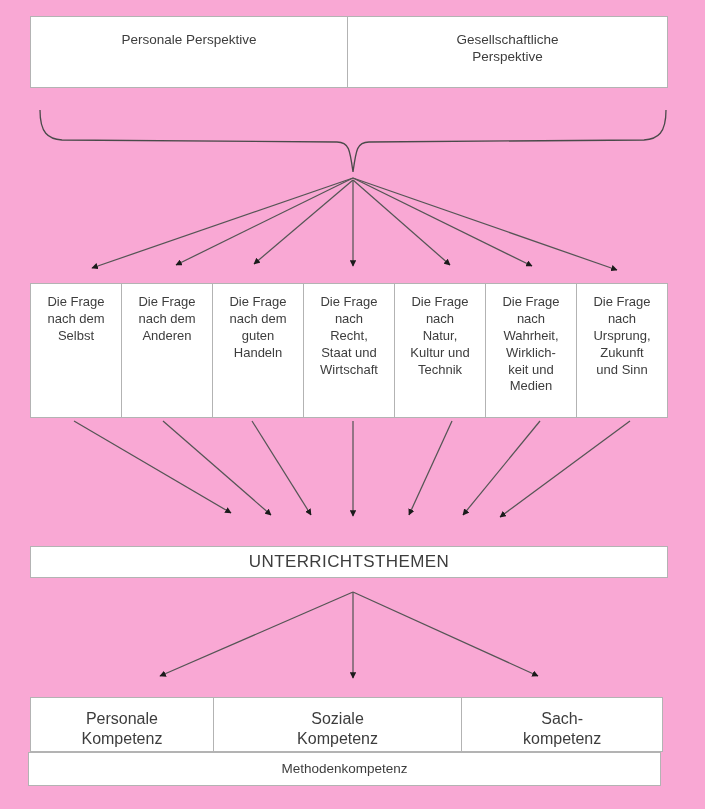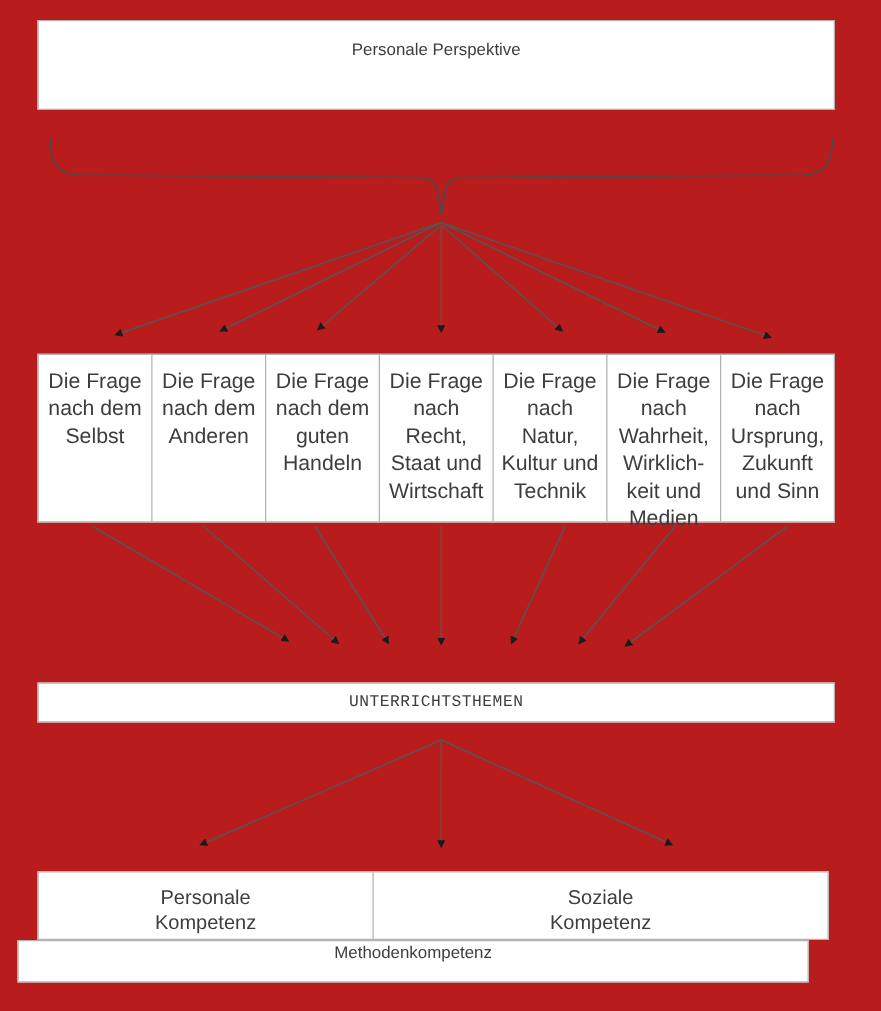--- a/index.html
+++ b/index.html
@@ -8,21 +8,21 @@
     background: #ffffff;
   }
   body {
     font-family: "Liberation Sans", sans-serif;
     color: #3a3a3a;
   }
   #page {
     position: relative;
     width: 705px;
     height: 809px;
-    background: #b91c1c;
+    background: #f9a8d4;
     overflow: hidden;
   }
   .row-box {
     position: absolute;
     box-sizing: border-box;
     border: 1px solid #b3b3b3;
     display: flex;
     background: #ffffff;
   }
   .cell {
@@ -59,59 +59,58 @@
   #questions-row {
     left: 30px;
     top: 283px;
     width: 638px;
     height: 135px;
   }
   #questions-row .cell {
     padding-top: 10px;
     padding-left: 3px;
     padding-right: 3px;
-    font-size: 17px;
+    font-size: 13px;
     line-height: 1.30;
   }
 
   
   #themes-row {
     left: 30px;
     top: 546px;
     width: 638px;
     height: 32px;
     align-items: center;
   }
   #themes-row .cell {
     align-items: center;
     padding-top: 0;
     letter-spacing: 0.4px;
-    font-size: 13px;
-    font-family: Liberation Mono, monospace;
+    font-size: 17px;
   }
 
   
   #competence-row {
     left: 30px;
     top: 697px;
     width: 633px;
     height: 55px;
   }
   #competence-row .cell { padding-top: 11px; font-size: 16px; }
   #competence-row .cell:nth-child(1) { flex: 183 1 0; }
   #competence-row .cell:nth-child(2) { flex: 249 1 0; }
   #competence-row .cell:nth-child(3) { flex: 201 1 0; }
 
   
   #method-row {
-    left: 14px;
+    left: 28px;
     top: 752px;
     width: 633px;
     height: 34px;
-    align-items: flex-start;
+    align-items: center;
   }
   #method-row .cell {
     align-items: center;
     padding-top: 0;
     font-size: 13.5px;
   }
 
   svg.overlay {
     position: absolute;
     left: 0;
@@ -123,39 +122,41 @@
   .connector { stroke: #555555; stroke-width: 1.25; fill: none; }
   .brace { stroke: #4a4a4a; stroke-width: 1.3; fill: none; }
 </style>
 </head>
 <body>
 
 <div id="page">
 
   <div class="row-box" id="perspectives-row">
     <div class="cell">Personale Perspektive</div>
+    <div class="cell">Gesellschaftliche<br>Perspektive</div>
   </div>
 
   <div class="row-box" id="questions-row">
     <div class="cell">Die Frage<br>nach dem<br>Selbst</div>
     <div class="cell">Die Frage<br>nach dem<br>Anderen</div>
     <div class="cell">Die Frage<br>nach dem<br>guten<br>Handeln</div>
     <div class="cell">Die Frage<br>nach<br>Recht,<br>Staat und<br>Wirtschaft</div>
     <div class="cell">Die Frage<br>nach<br>Natur,<br>Kultur und<br>Technik</div>
     <div class="cell">Die Frage<br>nach<br>Wahrheit,<br>Wirklich-<br>keit und<br>Medien</div>
     <div class="cell">Die Frage<br>nach<br>Ursprung,<br>Zukunft<br>und Sinn</div>
   </div>
 
   <div class="row-box" id="themes-row">
     <div class="cell">UNTERRICHTSTHEMEN</div>
   </div>
 
   <div class="row-box" id="competence-row">
     <div class="cell">Personale<br>Kompetenz</div>
     <div class="cell">Soziale<br>Kompetenz</div>
+    <div class="cell">Sach-<br>kompetenz</div>
   </div>
 
   <div class="row-box" id="method-row">
     <div class="cell">Methodenkompetenz</div>
   </div>
 
   <svg class="overlay" viewBox="0 0 705 809">
     <defs>
       <marker id="arrowhead" viewBox="0 0 10 10" refX="9" refY="5" markerWidth="5.2" markerHeight="5.2" orient="auto-start-reverse">
         <path d="M 0 0 L 10 5 L 0 10 z" fill="#1b1b1b"></path>

